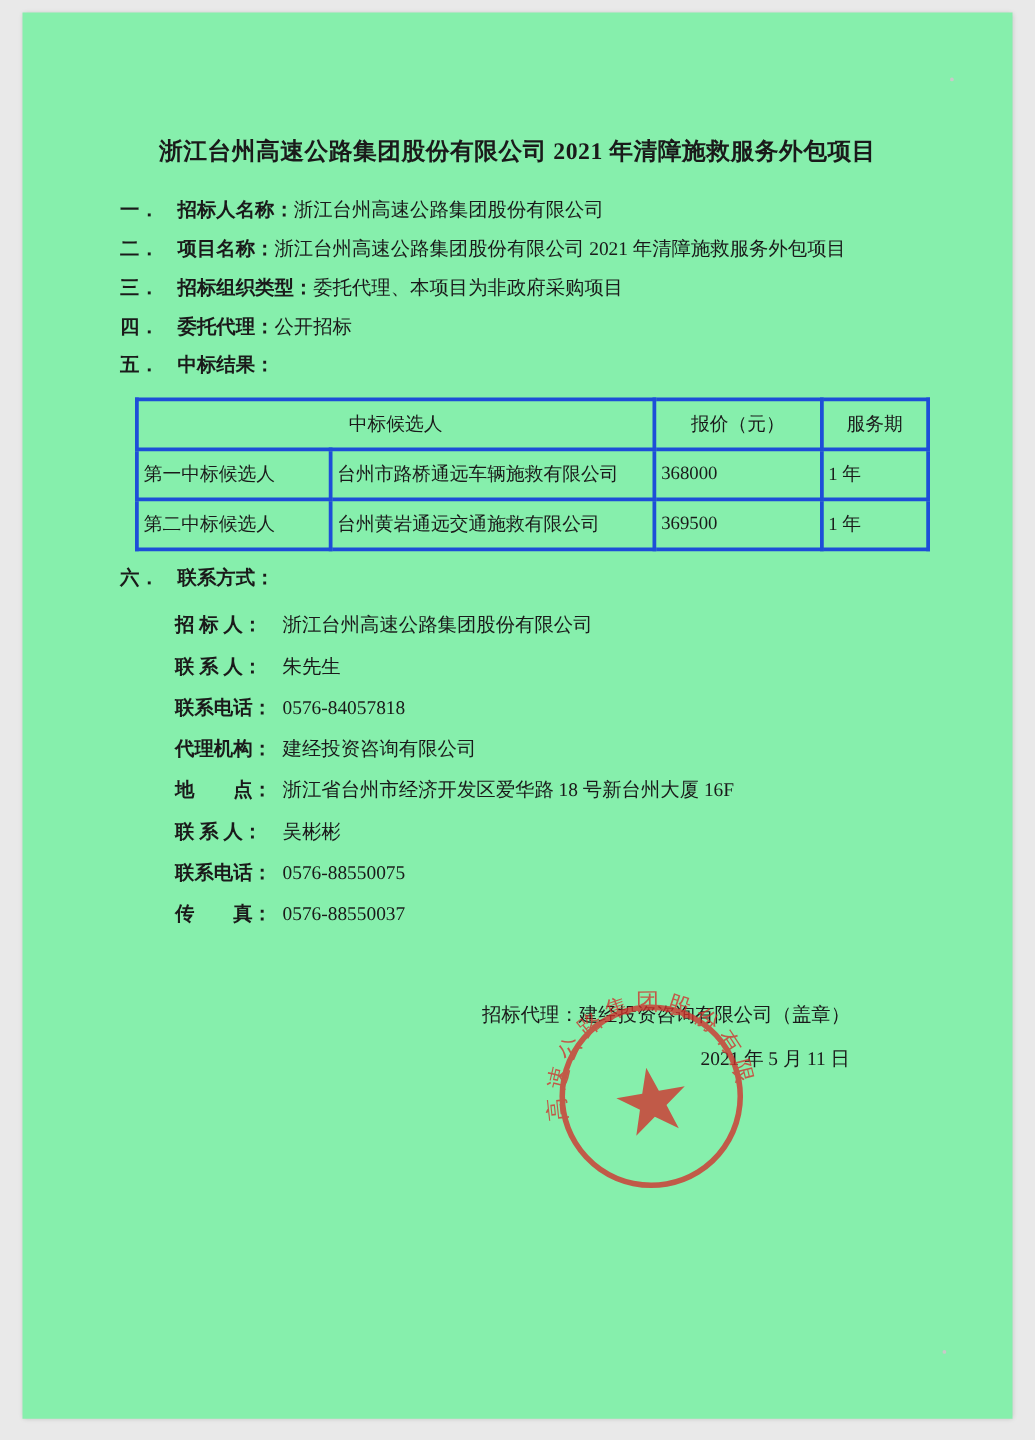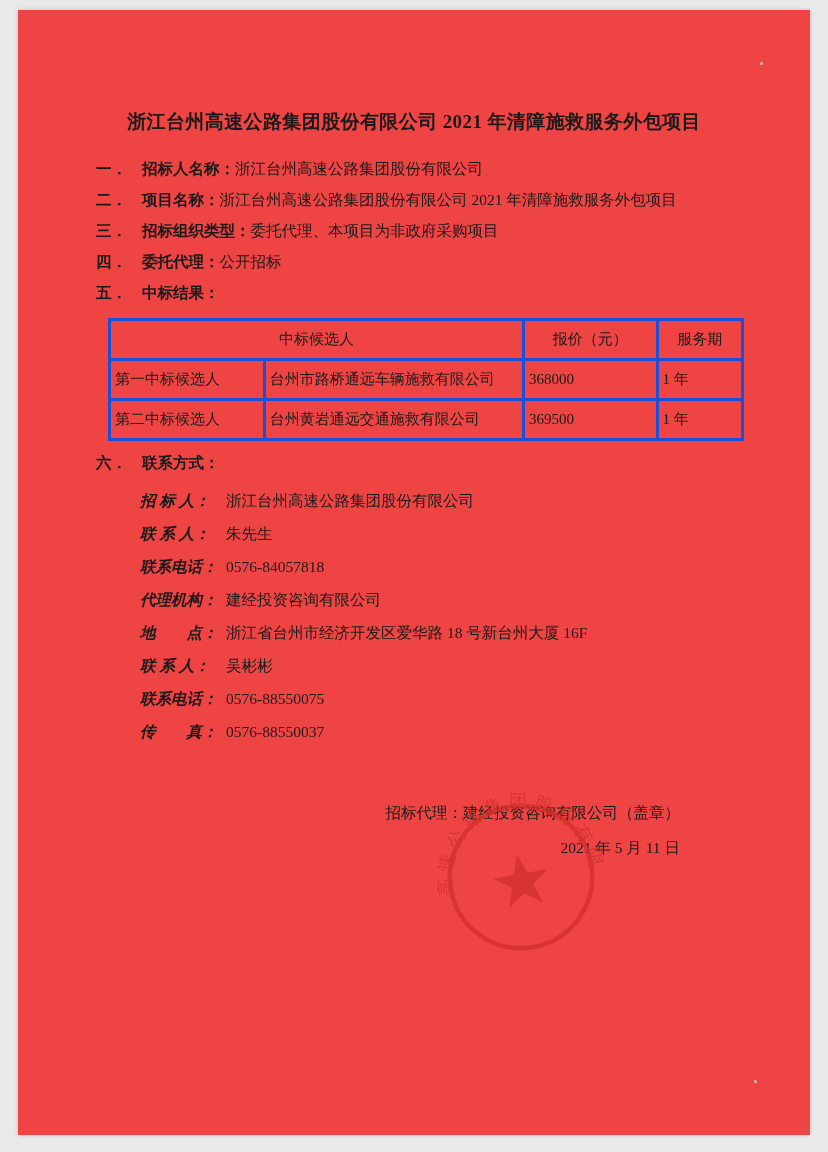--- a/index.html
+++ b/index.html
@@ -12,21 +12,21 @@
     height: 1152px;
     font-family: "Liberation Serif", "DejaVu Serif", serif;
     overflow: hidden;
   }
   .page {
     position: absolute;
     left: 18px;
     top: 10px;
     width: 792px;
     height: 1125px;
-    background: #ef4444;
+    background: #86efac;
     box-shadow: 0 0 4px rgba(0,0,0,0.18);
     box-sizing: border-box;
   }
   .doc {
     position: absolute;
     left: 0;
     top: 0;
     width: 792px;
     padding: 0;
   }
@@ -107,21 +107,20 @@
     font-size: 15.5px;
     line-height: 33px;
     color: #1a1a1a;
   }
   .cline .ck {
     font-weight: bold;
     width: 86px;
     flex: 0 0 86px;
     display: flex;
     justify-content: space-between;
-    font-style: italic;
   }
   .cline .cv {
     font-weight: normal;
   }
   .sign-block {
     margin-top: 48px;
     padding-right: 68px;
     text-align: right;
     font-size: 15.5px;
     line-height: 33px;

